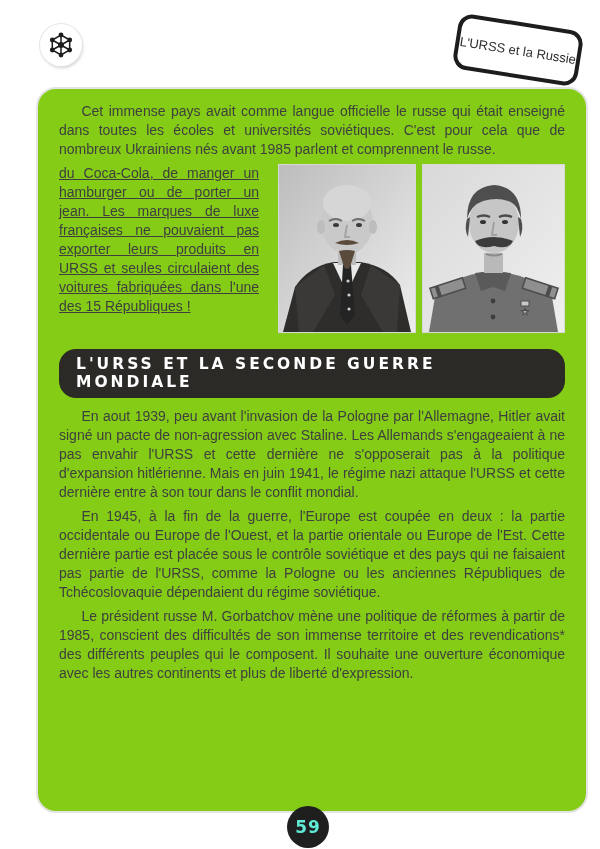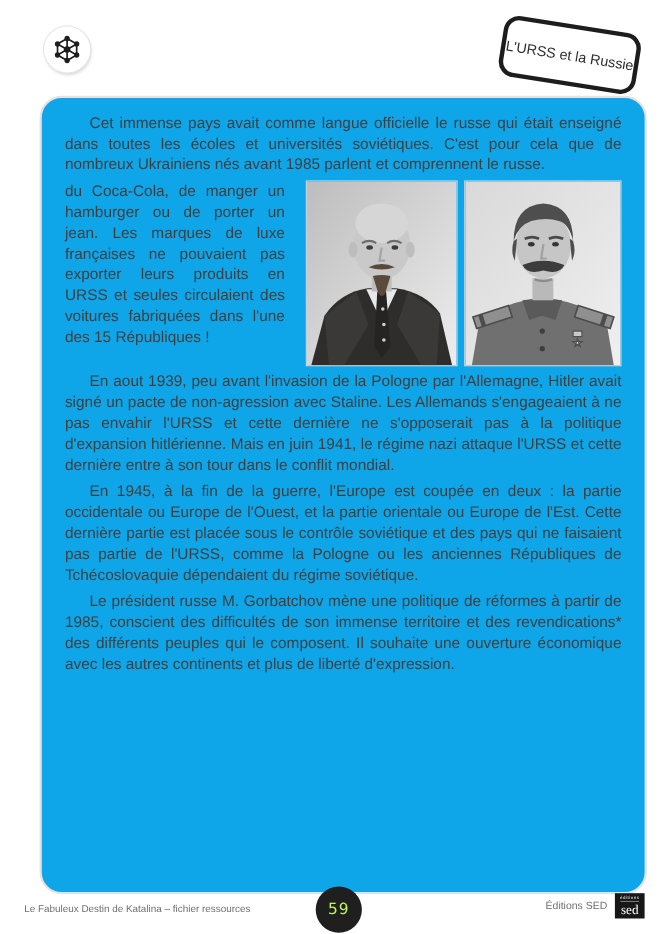--- a/index.html
+++ b/index.html
@@ -16,42 +16,42 @@
 
   
   .corner-tab{position:absolute;top:22px;left:455px;width:118px;height:48px;
               background:#ffffff;border:4px solid #1d1d1d;border-radius:14px;
               transform:rotate(9deg);display:flex;align-items:center;justify-content:center;
               z-index:3;}
   .corner-tab span{font-size:13px;color:#2e2e2e;}
 
   
   .content-box{position:absolute;top:87px;left:36px;width:552px;height:726px;
-               background:#0ea5e9;border:2px solid #e3e3e3;border-radius:20px;
+               background:#84cc16;border:2px solid #e3e3e3;border-radius:20px;
                box-sizing:border-box;padding:13px 21px;overflow:hidden;}
   .content-box p{margin:0 0 5px 0;font-size:14px;line-height:19px;text-align:justify;
                  text-indent:1.6em;}
   p.cont{text-indent:0;}
   p.fill{text-align-last:justify;margin-bottom:2px;}
 
   
-  .wrap-row{display:flex;gap:19px;margin:2px 0 4px 0;}
+  .wrap-row{display:flex;gap:19px;margin:2px 0 4px 0;text-decoration:underline;}
   .wrap-col{flex:1;min-width:0;}
   .photos{display:flex;gap:6px;flex:0 0 auto;}
   .photo{display:block;border:1px solid #d8d8d8;}
 
   
   .pill{display:inline-block;background:#2b2a27;color:#ffffff;border-radius:17px;
         padding:6px 17px 7px 17px;font-size:15.5px;font-weight:800;letter-spacing:3px;
         font-family:"DejaVu Sans","Liberation Sans",sans-serif;margin:12px 0 9px 0;}
 
   
   .page-badge{position:absolute;top:806px;left:287px;width:42px;height:42px;border-radius:50%;
-              background:#1f1f1f;color:#bef264;display:flex;align-items:center;justify-content:center;
-              font-size:14px;font-weight:400;z-index:4;
+              background:#1f1f1f;color:#5eead4;display:flex;align-items:center;justify-content:center;
+              font-size:17px;font-weight:700;z-index:4;
               font-family:"DejaVu Sans","Liberation Sans",sans-serif;letter-spacing:1px;}
 
   
   .footer-left{position:absolute;left:22px;top:821px;font-size:9px;color:#6f6f6f;}
   .footer-right{position:absolute;right:14px;top:812px;display:flex;align-items:center;gap:7px;}
   .footer-right .ed-label{font-size:9.5px;color:#6f6f6f;}
   .sed-logo{width:27px;height:23px;background:#171717;color:#ffffff;display:flex;
             flex-direction:column;align-items:center;justify-content:center;line-height:1;}
   .sed-logo .tiny{font-size:4px;letter-spacing:.5px;border-bottom:1px solid #777;padding-bottom:1px;margin-bottom:1px;}
   .sed-logo .big{font-family:"Liberation Serif","DejaVu Serif",serif;font-size:12px;}
@@ -171,30 +171,25 @@
           <ellipse cx="60" cy="57" rx="3" ry="2" fill="#343434"></ellipse>
           <ellipse cx="82" cy="57" rx="3" ry="2" fill="#343434"></ellipse>
           <path d="M71 57 L69 70 L74 70" stroke="#a0a0a0" stroke-width="2" fill="none"></path>
 
           <path d="M52 76 Q71 68 90 76 Q86 85 71 81 Q56 85 52 76 Z" fill="#3c3c3c"></path>
           <path d="M63 89 Q71 92 79 89" stroke="#8d8d8d" stroke-width="2" fill="none"></path>
         </svg>
       </div>
     </div>
 
+    <div>
+      <span class="pill">L'URSS ET LA SECONDE GUERRE MONDIALE</span>
+    </div>
     <p>En aout 1939, peu avant l'invasion de la Pologne par l'Allemagne, Hitler avait signé un pacte de non-agression avec Staline. Les Allemands s'engageaient à ne pas envahir l'URSS et cette dernière ne s'opposerait pas à la politique d'expansion hitlérienne. Mais en juin 1941, le régime nazi attaque l'URSS et cette dernière entre à son tour dans le conflit mondial.</p>
     <p>En 1945, à la fin de la guerre, l'Europe est coupée en deux : la partie occidentale ou Europe de l'Ouest, et la partie orientale ou Europe de l'Est. Cette dernière partie est placée sous le contrôle soviétique et des pays qui ne faisaient pas partie de l'URSS, comme la Pologne ou les anciennes Républiques de Tchécoslovaquie dépendaient du régime soviétique.</p>
 
     <p>Le président russe M. Gorbatchov mène une politique de réformes à partir de 1985, conscient des difficultés de son immense territoire et des revendications* des différents peuples qui le composent. Il souhaite une ouverture économique avec les autres continents et plus de liberté d'expression.</p>
   </div>
 
   <div class="page-badge">59</div>
 
-  <div class="footer-left">Le Fabuleux Destin de Katalina – fichier ressources</div>
-  <div class="footer-right">
-    <span class="ed-label">Éditions SED</span>
-    <span class="sed-logo">
-      <span class="tiny">éditions</span>
-      <span class="big">sed</span>
-    </span>
-  </div>
 
 </div>
 
 </body></html>

